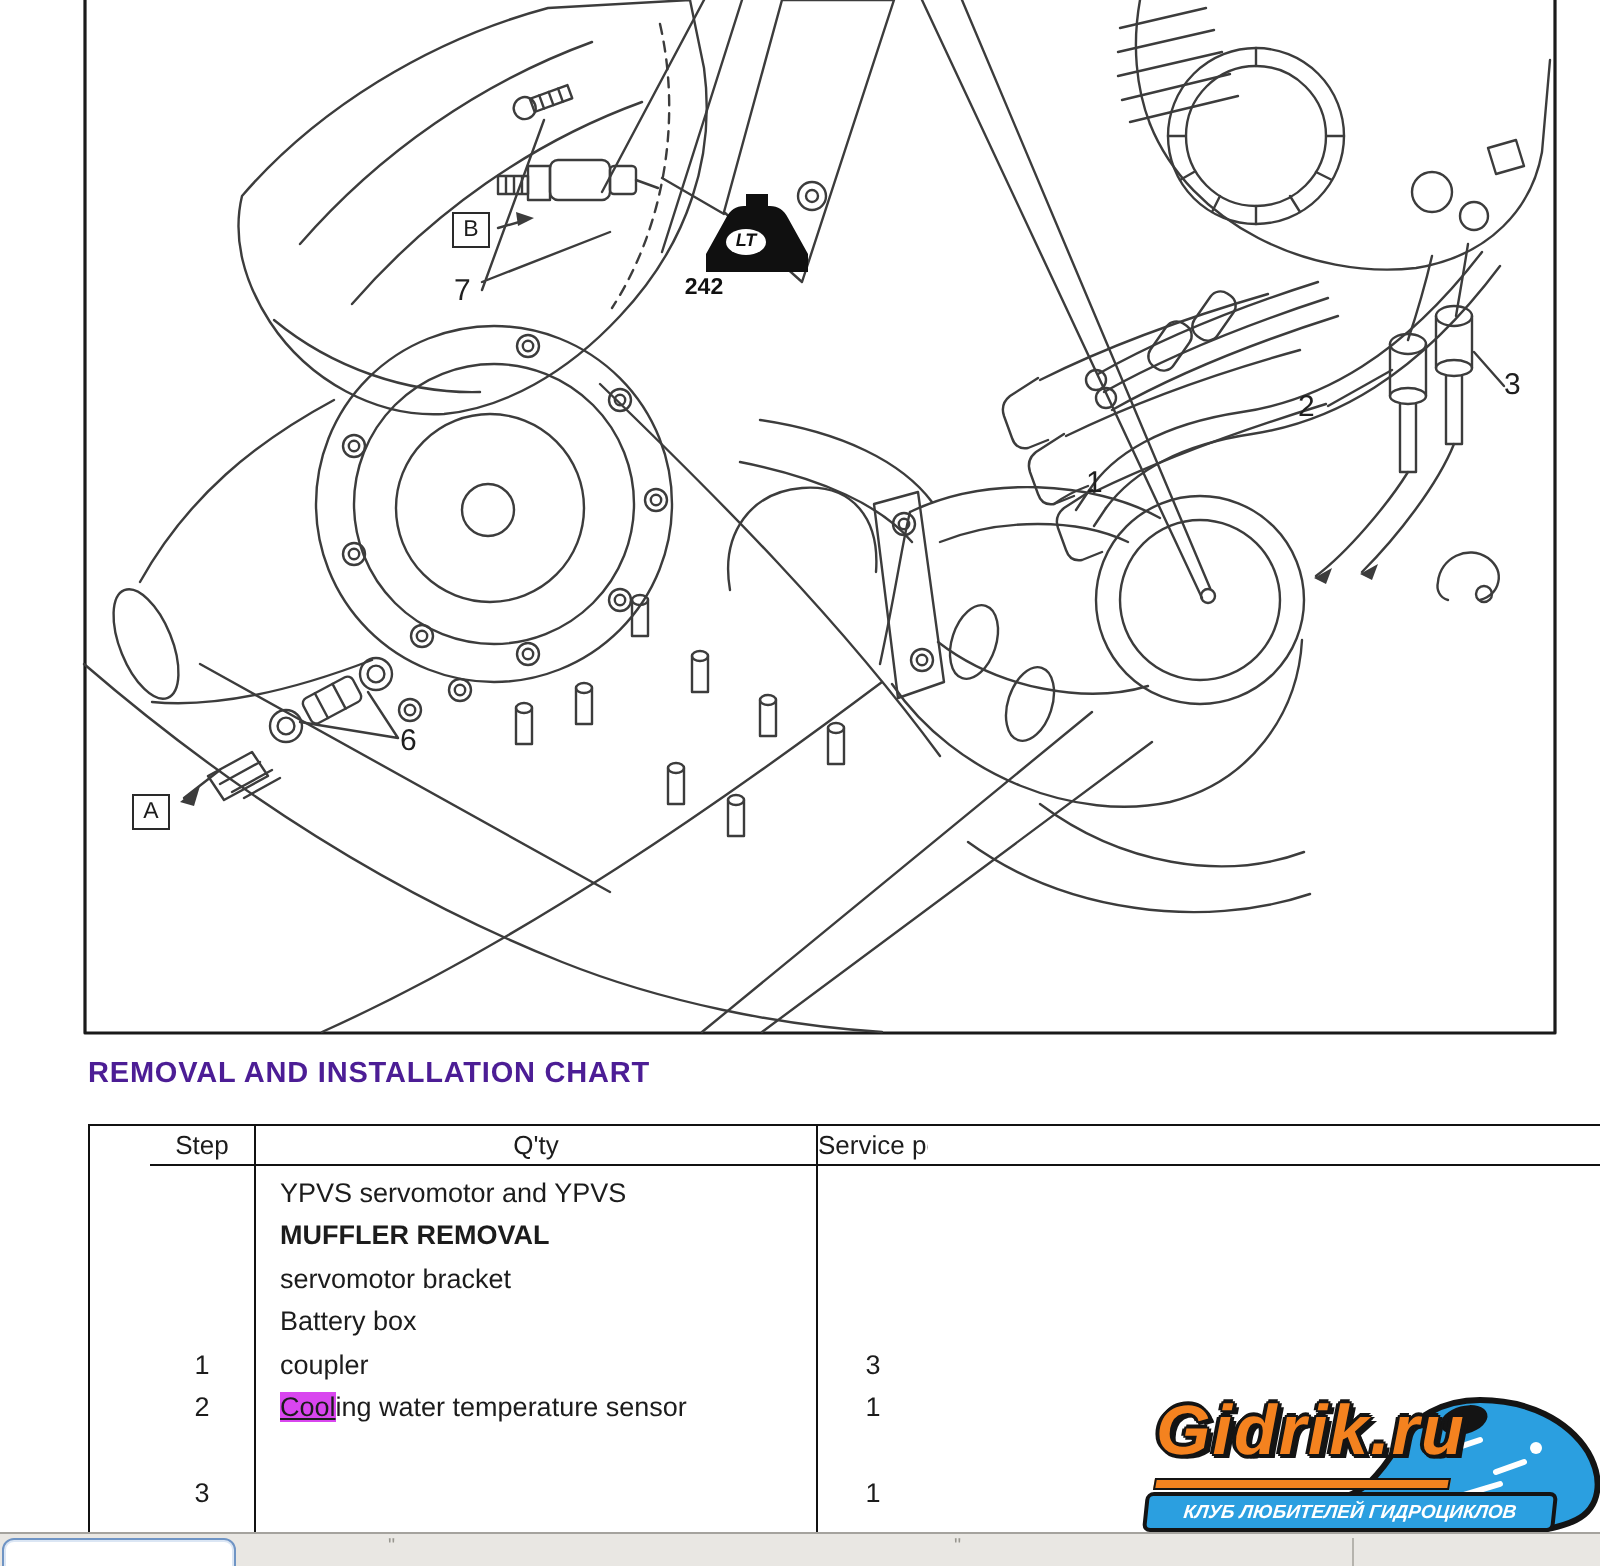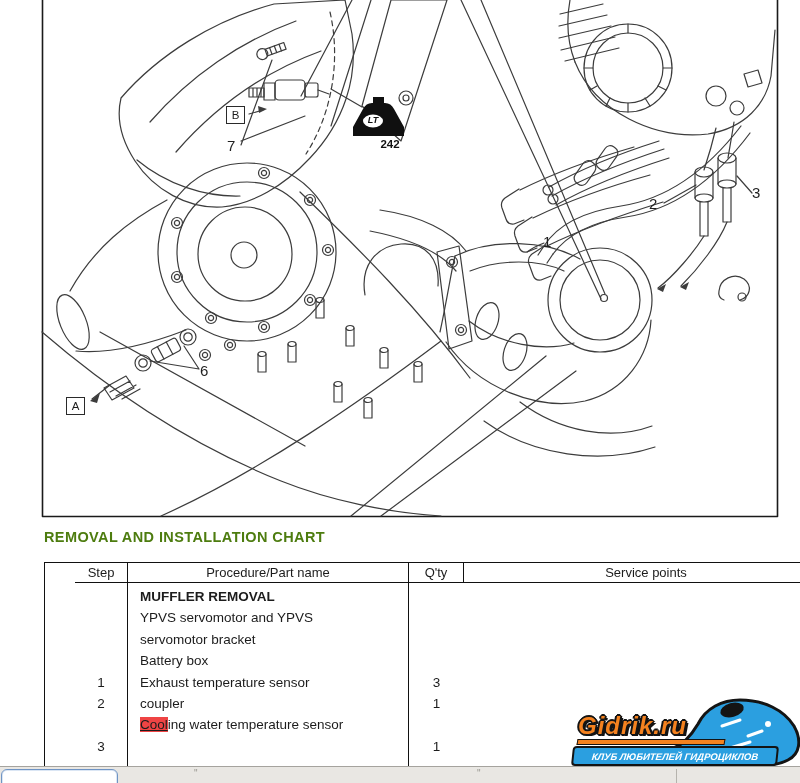--- a/index.html
+++ b/index.html
@@ -4,46 +4,46 @@
 <style>
   html,body{margin:0;padding:0;background:#fff;}
   .page{position:relative;width:800px;height:783px;background:#ffffff;overflow:hidden;
         font-family:"Liberation Sans",sans-serif;color:#1c1c1c;}
   .diagram{position:absolute;left:0;top:0;}
   .callout{position:absolute;font-size:15px;color:#1f1f1f;}
   .refbox{position:absolute;width:17px;height:16px;border:1.5px solid #2a2a2a;
           display:flex;align-items:center;justify-content:center;font-size:11.5px;background:#fff;}
   .lt-code{position:absolute;left:362px;top:115px;width:22px;text-align:center;
            font-size:9px;font-weight:bold;font-style:italic;color:#111;}
-  .lt-num{position:absolute;left:372px;top:138px;width:36px;text-align:center;
+  .lt-num{position:absolute;left:334px;top:138px;width:36px;text-align:center;
           font-size:11.5px;font-weight:bold;color:#111;}
   .heading{position:absolute;left:44px;top:529px;font-size:14.5px;font-weight:bold;
-           letter-spacing:.4px;color:#4d7c0f;}
+           letter-spacing:.4px;color:#4c1d95;}
   
   .tbl{position:absolute;left:44px;top:562px;width:785px;height:204px;
        border-top:1.6px solid #111;border-left:1.6px solid #111;border-right:1.6px solid #111;
        overflow:hidden;box-sizing:border-box;padding-left:30px;}
   .thead,.tbody{display:grid;grid-template-columns:53px 281px 55px 1fr;}
   .thead{height:19px;border-bottom:1.4px solid #111;}
   .thead .hc{font-size:13px;line-height:19px;text-align:center;border-right:1.2px solid #111;
              white-space:nowrap;overflow:hidden;}
   .thead .hc:last-child{border-right:none;}
   .tbody{height:185px;}
   .tc{border-right:1.2px solid #111;padding-top:3px;box-sizing:border-box;overflow:hidden;}
   .tc:last-child{border-right:none;}
   .line{height:21.4px;line-height:21.4px;font-size:13.5px;white-space:nowrap;}
   .c{text-align:center;}
   .b{font-weight:bold;}
   .pl{padding-left:12px;}
   .sl{padding-left:8px;}
-  .hl{background:#ef4444;text-decoration:underline;}
+  .hl{background:#d946ef;text-decoration:underline;}
   
   .logo{position:absolute;left:572px;top:696px;width:228px;height:74px;}
   .logo svg{position:absolute;left:0;top:0;}
-  .brand{position:absolute;left:6px;top:16px;font-size:24px;font-weight:bold;font-style:italic;
+  .brand{position:absolute;left:6px;top:0;font-size:35px;font-weight:bold;font-style:italic;
          letter-spacing:1px;color:#f4821f;white-space:nowrap;
          text-shadow:-2px 0 #141414,2px 0 #141414,0 -2px #141414,0 2px #141414,
                      -1px -1px #141414,1px 1px #141414,-1px 1px #141414,1px -1px #141414,3px 2px #141414;}
   .brand-underline{position:absolute;left:5px;top:43px;width:146px;height:4px;background:#f4821f;
                    border:1px solid #141414;transform:skewX(-10deg);}
   .banner{position:absolute;left:0;top:50px;width:202px;height:16px;background:#2b9fe0;
           border:2px solid #141414;border-radius:4px;transform:skewX(-6deg);
           display:flex;align-items:center;justify-content:center;}
   .banner span{font-size:9.5px;font-weight:bold;font-style:italic;color:#fff;white-space:nowrap;}
   
@@ -264,41 +264,39 @@
   <div class="refbox" style="left:66px;top:397px">A</div>
   <div class="refbox" style="left:226px;top:106px">B</div>
   <div class="lt-code">LT</div>
   <div class="lt-num">242</div>
 
   <div class="heading">REMOVAL AND INSTALLATION CHART</div>
 
   <div class="tbl">
     <div class="thead">
       <div class="hc">Step</div>
-      <div class="hc">Procedure/Part name</div>
       <div class="hc">Q'ty</div>
       <div class="hc">Service points</div>
     </div>
     <div class="tbody">
       <div class="tc">
           <div class="line c"></div>
           <div class="line c"></div>
           <div class="line c"></div>
           <div class="line c"></div>
           <div class="line c">1</div>
           <div class="line c">2</div>
           <div class="line c"></div>
           <div class="line c">3</div>
         </div>
       <div class="tc">
+          <div class="line pl">YPVS servomotor and YPVS</div>
           <div class="line pl b">MUFFLER REMOVAL</div>
-          <div class="line pl">YPVS servomotor and YPVS</div>
           <div class="line pl">servomotor bracket</div>
           <div class="line pl">Battery box</div>
-          <div class="line pl">Exhaust temperature sensor</div>
           <div class="line pl">coupler</div>
           <div class="line pl"><span class="hl">Cool</span>ing water temperature sensor</div>
         </div>
       <div class="tc">
           <div class="line c"></div>
           <div class="line c"></div>
           <div class="line c"></div>
           <div class="line c"></div>
           <div class="line c">3</div>
           <div class="line c">1</div>

